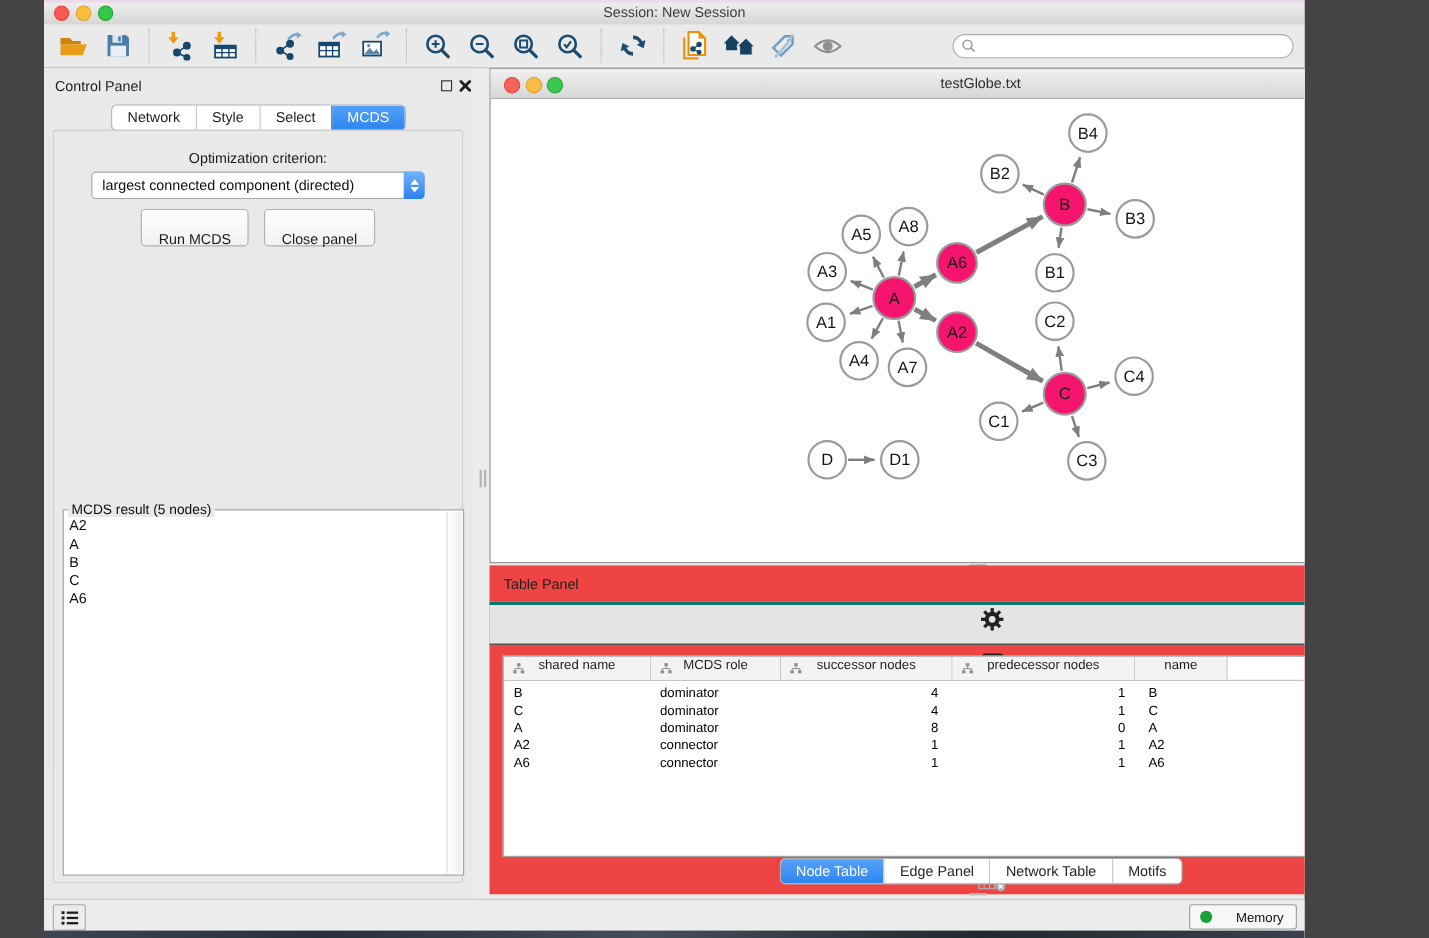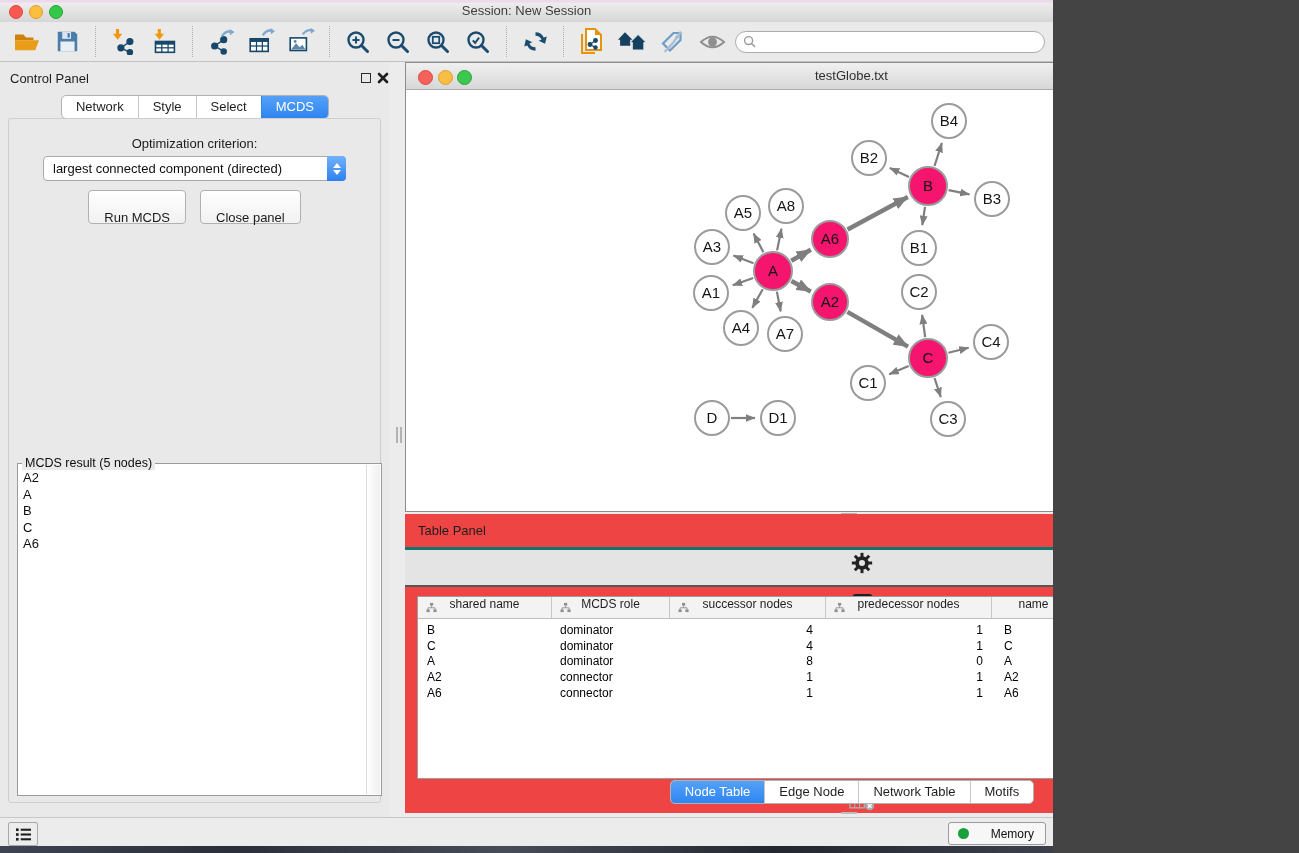--- a/index.html
+++ b/index.html
@@ -1,17 +1,17 @@
 <!DOCTYPE html>
 <html><head>
 <meta charset="utf-8">
 <style>
   html,body{margin:0;padding:0;background:#444;}
-  .app{position:relative;width:1053px;height:853px;background:#ECECEC;overflow:hidden;
-       font-family:"Liberation Sans","DejaVu Sans",sans-serif;-webkit-font-smoothing:antialiased;}
+  .app{position:relative;width:1146px;height:853px;background:#ECECEC;overflow:hidden;
+       font-family:"Liberation Sans","DejaVu Sans",sans-serif;margin-left:40px;-webkit-font-smoothing:antialiased;}
 
   
   .titlebar{position:absolute;top:0;left:0;right:0;height:22px;
     background:linear-gradient(180deg,#EED9EC 0px,#EED9EC 2px,#EDEDED 3px,#D6D6D6 100%);
     border-bottom:1px solid #B6B6B6;}
   .tl{position:absolute;top:5px;width:12px;height:12px;border-radius:50%;}
   .tl.red{left:9px;background:#F85951;border:0.5px solid #E2453F;}
   .tl.yellow{left:29px;background:#FBBE3E;border:0.5px solid #DFA023;}
   .tl.green{left:49px;background:#34C849;border:0.5px solid #24A334;}
   .titlebar .title{position:absolute;left:0;right:0;top:0;text-align:center;line-height:21px;
@@ -609,21 +609,21 @@
               <div class="td c2" style="width: 156px;">1</div>
               <div class="td c3" style="width: 166px;">1</div>
               <div class="td c4" style="width: 84px;">A6</div>
             </div>
           </div>
       </div>
 
       <div class="tp-tabs">
         <div class="seg-group" id="tp-tabs">
             <div class="seg active">Node Table</div>
-            <div class="seg">Edge Node</div>
+            <div class="seg">Edge Panel</div>
             <div class="seg">Network Table</div>
             <div class="seg">Motifs</div>
           </div>
       </div>
     </div>
 
     <div class="grip-h2"></div>
   </div>
 
   <div class="statusbar">

